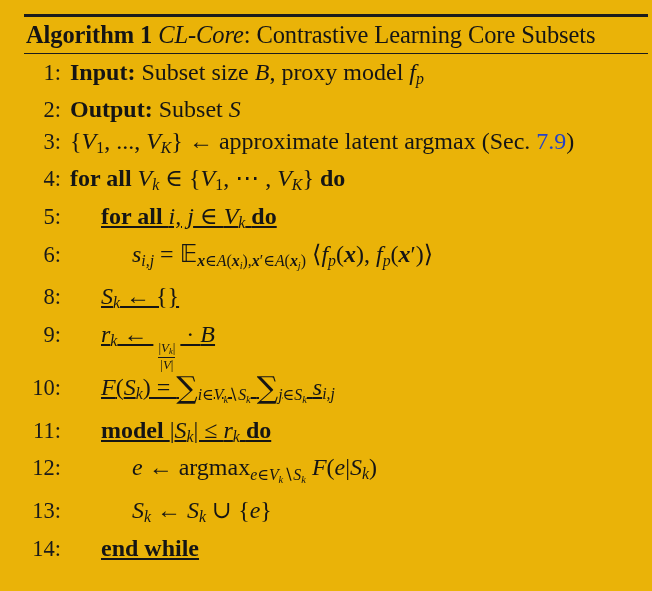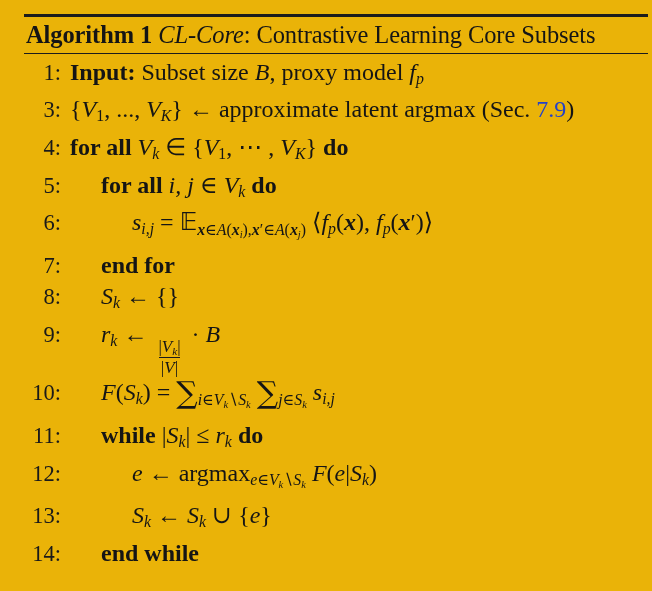--- a/index.html
+++ b/index.html
@@ -22,59 +22,59 @@
     padding:1px 0 1px 2px;
     letter-spacing:-0.1px;
     white-space:nowrap;
   }
   .lines{padding-top:3px;}
   .line{line-height:31.2px;white-space:nowrap;font-size:24px;}
   .lnum{
     display:inline-block;width:37px;text-align:right;
     padding-right:9px;font-size:22.5px;color:#1a1a1a;
   }
-  .ind0{padding-left:0;font-family:Liberation Serif, serif;}
-  .ind1{padding-left:31px;}
+  .ind0{padding-left:0;}
+  .ind1{padding-left:31px;text-decoration:underline;}
   .ind2{padding-left:62px;}
   .bf{font-weight:700;}
   .it{font-style:italic;}
   .bi{font-weight:700;font-style:italic;}
   .bb{font-family:"DejaVu Sans","DejaVu Serif",sans-serif;font-style:normal;}
   .sub{font-size:66%;vertical-align:-0.28em;}
   .blue{cursor:pointer;}
   .sum{font-size:30px;line-height:1;vertical-align:-3px;font-family:"DejaVu Serif","DejaVu Sans",serif;}
   .frac{
     display:inline-flex;flex-direction:column;align-items:center;
-    vertical-align:-10px;font-size:17px;line-height:1.12;
+    vertical-align:-10px;font-size:13px;line-height:1.12;
     padding:0 1px;margin:0 2px;
   }
   .frac .num{padding:0 2px;}
   .frac .den{border-top:1.4px solid #1a1a1a;padding:0 2px;}
 </style>
 </head>
 <body>
 
 <div class="page">
   <div class="rule rule-top"></div>
   <div class="caption">
     <span class="bf">Algorithm 1</span><span class="it"> CL-Core</span><span>: Contrastive Learning Core Subsets</span>
   </div>
   <div class="rule rule-mid"></div>
   <div class="lines" id="lines">
       <div class="line"><span class="lnum">1:</span><span class="lbody ind0"><span class="bf">Input: </span><span>Subset size </span><span class="it">B</span><span>, proxy model </span><span class="it">f</span><span class="sub it">p</span></span></div>
+      <div class="line"><span class="lnum">2:</span><span class="lbody ind0"><span class="bf">Output: </span><span>Subset </span><span class="it">S</span></span></div>
       <div class="line"><span class="lnum">3:</span><span class="lbody ind0"><span>{</span><span class="it">V</span><span class="sub">1</span><span>, ..., </span><span class="it">V</span><span class="sub it">K</span><span>} ← approximate latent argmax (Sec. </span><span class="blue" style="color: rgb(36, 66, 200);">7.9</span><span>)</span></span></div>
       <div class="line"><span class="lnum">4:</span><span class="lbody ind0"><span class="bf">for all </span><span class="it">V</span><span class="sub it">k</span><span> ∈ {</span><span class="it">V</span><span class="sub">1</span><span>, ⋯ , </span><span class="it">V</span><span class="sub it">K</span><span>} </span><span class="bf">do</span></span></div>
       <div class="line"><span class="lnum">5:</span><span class="lbody ind1"><span class="bf">for all </span><span class="it">i, j</span><span> ∈ </span><span class="it">V</span><span class="sub it">k</span><span> </span><span class="bf">do</span></span></div>
       <div class="line"><span class="lnum">6:</span><span class="lbody ind2"><span class="it">s</span><span class="sub it">i,j</span><span> = </span><span class="bb">𝔼</span><span class="sub"><span class="bi">x</span><span>∈</span><span class="it">A</span><span>(</span><span class="bi">x</span><span class="sub it">i</span><span>),</span><span class="bi">x</span><span>′</span><span>∈</span><span class="it">A</span><span>(</span><span class="bi">x</span><span class="sub it">j</span><span>)</span></span><span> ⟨</span><span class="it">f</span><span class="sub it">p</span><span>(</span><span class="bi">x</span><span>), </span><span class="it">f</span><span class="sub it">p</span><span>(</span><span class="bi">x</span><span>′</span><span>)⟩</span></span></div>
-      <div class="line"><span class="lnum">7:</span><span class="lbody ind1"><span class="bf">end for</span></span></div>
       <div class="line"><span class="lnum">8:</span><span class="lbody ind1"><span class="it">S</span><span class="sub it">k</span><span> ← {}</span></span></div>
       <div class="line"><span class="lnum">9:</span><span class="lbody ind1"><span class="it">r</span><span class="sub it">k</span><span> ← </span><span class=" frac">
             <span class="num"><span>|</span><span class="it">V</span><span class="sub it">k</span><span>|</span></span>
             <span class="den"><span>|</span><span class="it">V</span><span>|</span></span>
           </span><span> · </span><span class="it">B</span></span></div>
       <div class="line"><span class="lnum">10:</span><span class="lbody ind1"><span class="it">F</span><span>(</span><span class="it">S</span><span class="sub it">k</span><span>) = </span><span class="sum">∑</span><span class="sub"><span class="it">i</span><span>∈</span><span class="it">V</span><span class="sub it">k</span><span>∖</span><span class="it">S</span><span class="sub it">k</span></span><span> </span><span class="sum">∑</span><span class="sub"><span class="it">j</span><span>∈</span><span class="it">S</span><span class="sub it">k</span></span><span> </span><span class="it">s</span><span class="sub it">i,j</span></span></div>
-      <div class="line"><span class="lnum">11:</span><span class="lbody ind1"><span class="bf">while </span><span>|</span><span class="it">S</span><span class="sub it">k</span><span>| ≤ </span><span class="it">r</span><span class="sub it">k</span><span> </span><span class="bf">do</span></span></div>
+      <div class="line"><span class="lnum">11:</span><span class="lbody ind1"><span class="bf">model </span><span>|</span><span class="it">S</span><span class="sub it">k</span><span>| ≤ </span><span class="it">r</span><span class="sub it">k</span><span> </span><span class="bf">do</span></span></div>
       <div class="line"><span class="lnum">12:</span><span class="lbody ind2"><span class="it">e</span><span> ← argmax</span><span class="sub"><span class="it">e</span><span>∈</span><span class="it">V</span><span class="sub it">k</span><span>∖</span><span class="it">S</span><span class="sub it">k</span></span><span> </span><span class="it">F</span><span>(</span><span class="it">e</span><span>|</span><span class="it">S</span><span class="sub it">k</span><span>)</span></span></div>
       <div class="line"><span class="lnum">13:</span><span class="lbody ind2"><span class="it">S</span><span class="sub it">k</span><span> ← </span><span class="it">S</span><span class="sub it">k</span><span> ∪ {</span><span class="it">e</span><span>}</span></span></div>
       <div class="line"><span class="lnum">14:</span><span class="lbody ind1"><span class="bf">end while</span></span></div>
     </div>
 
 </div>
 
 </body></html>

